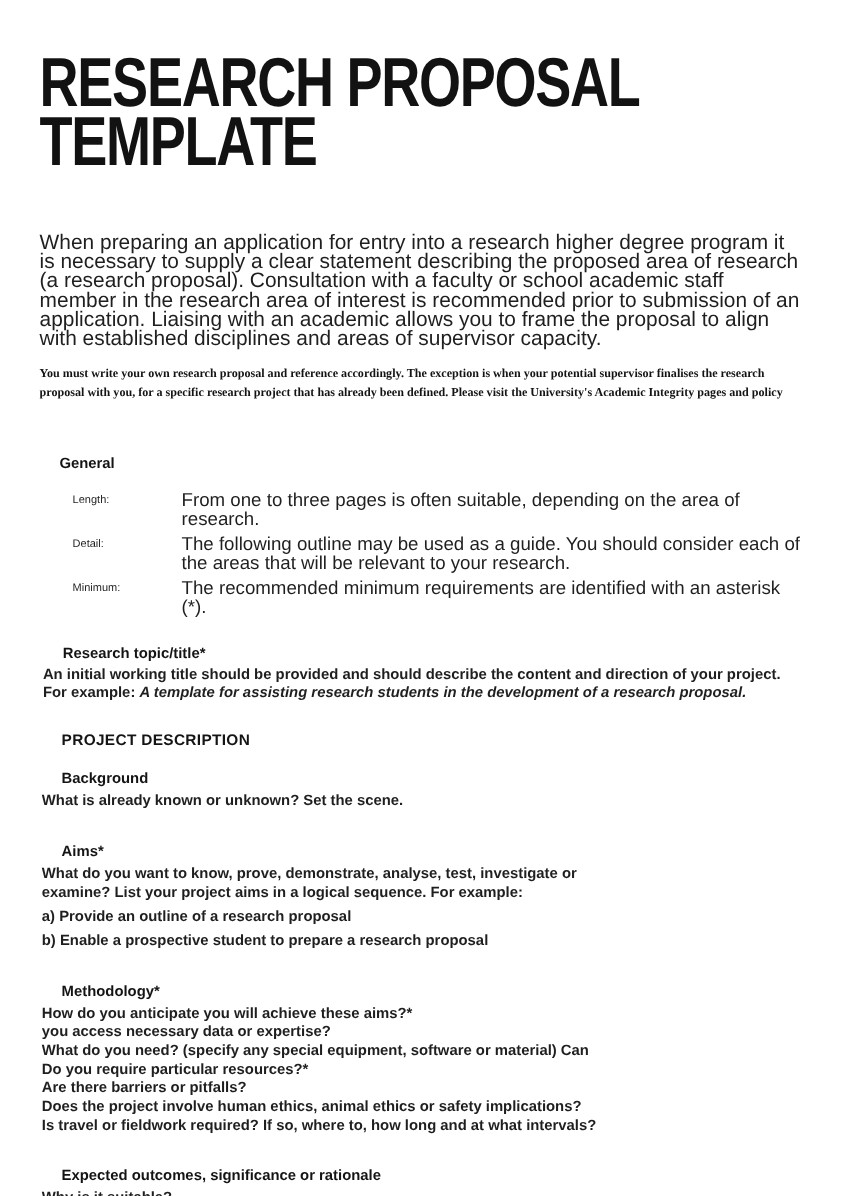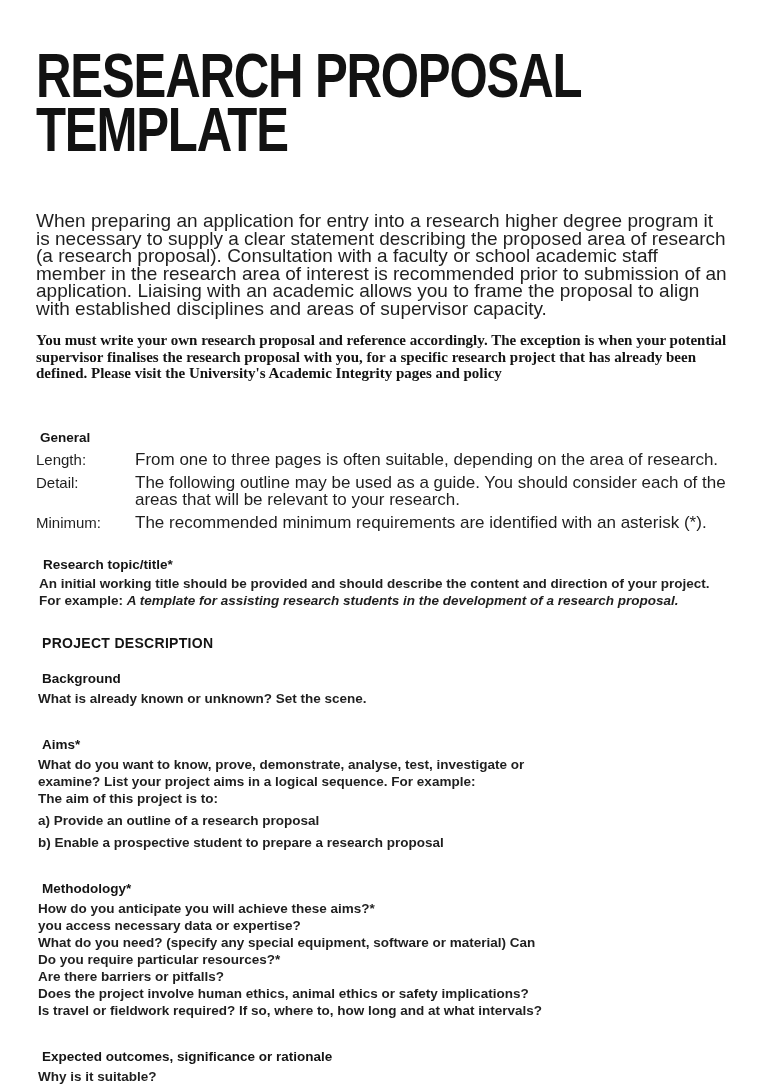--- a/index.html
+++ b/index.html
@@ -30,33 +30,33 @@
   
   .intro {
     margin: 56px 0 0 0;
     font-size: 19px;
     line-height: 17.5px;
   }
   .notice {
     margin: 15px 0 0 0;
     font-family: "Liberation Serif", serif;
     font-weight: bold;
-    font-size: 15px;
+    font-size: 11px;
     line-height: 16.5px;
     color: #141414;
   }
   .h-sans {
-    margin: 4px;
+    margin: 18px;
     font-size: 13.5px;
     font-weight: bold;
     color: #141414;
   }
   .general-heading { margin-top: 48px; }
   .def-row { display: flex; margin-top: 6px; }
-  .def-label { flex: 0 0 99px; font-size: 15px; line-height: 17px; }
+  .def-label { flex: 0 0 99px; font-size: 10px; line-height: 17px; margin-left: 30px; }
   .def-text  { flex: 1; font-size: 17px; line-height: 17px; padding-right: 2px; }
   .topic-block { margin-top: 26px; padding-left: 3px; }
   .topic-block .h-sans { margin-bottom: 3px; }
   .line {
     font-size: 13.5px;
     line-height: 17px;
     font-weight: bold;
   }
   .italic { font-style: italic; }
   .pd-heading {
@@ -109,21 +109,20 @@
 
   <section class="sec sec-background">
     <h3 class="h-sans">Background</h3>
     <div class="line">What is already known or unknown? Set the scene.</div>
   </section>
 
   <section class="sec">
     <h3 class="h-sans">Aims*</h3>
     <div class="line">What do you want to know, prove, demonstrate, analyse, test, investigate or</div>
     <div class="line">examine? List your project aims in a logical sequence. For example:</div>
-    <div class="line">The aim of this project is to:</div>
     <div class="line gap-top">a) Provide an outline of a research proposal</div>
     <div class="line gap-top">b) Enable a prospective student to prepare a research proposal</div>
   </section>
 
   <section class="sec">
     <h3 class="h-sans">Methodology*</h3>
     <div class="line">How do you anticipate you will achieve these aims?*</div>
     <div class="line">you access necessary data or expertise?</div>
     <div class="line">What do you need? (specify any special equipment, software or material) Can</div>
     <div class="line">Do you require particular resources?*</div>

